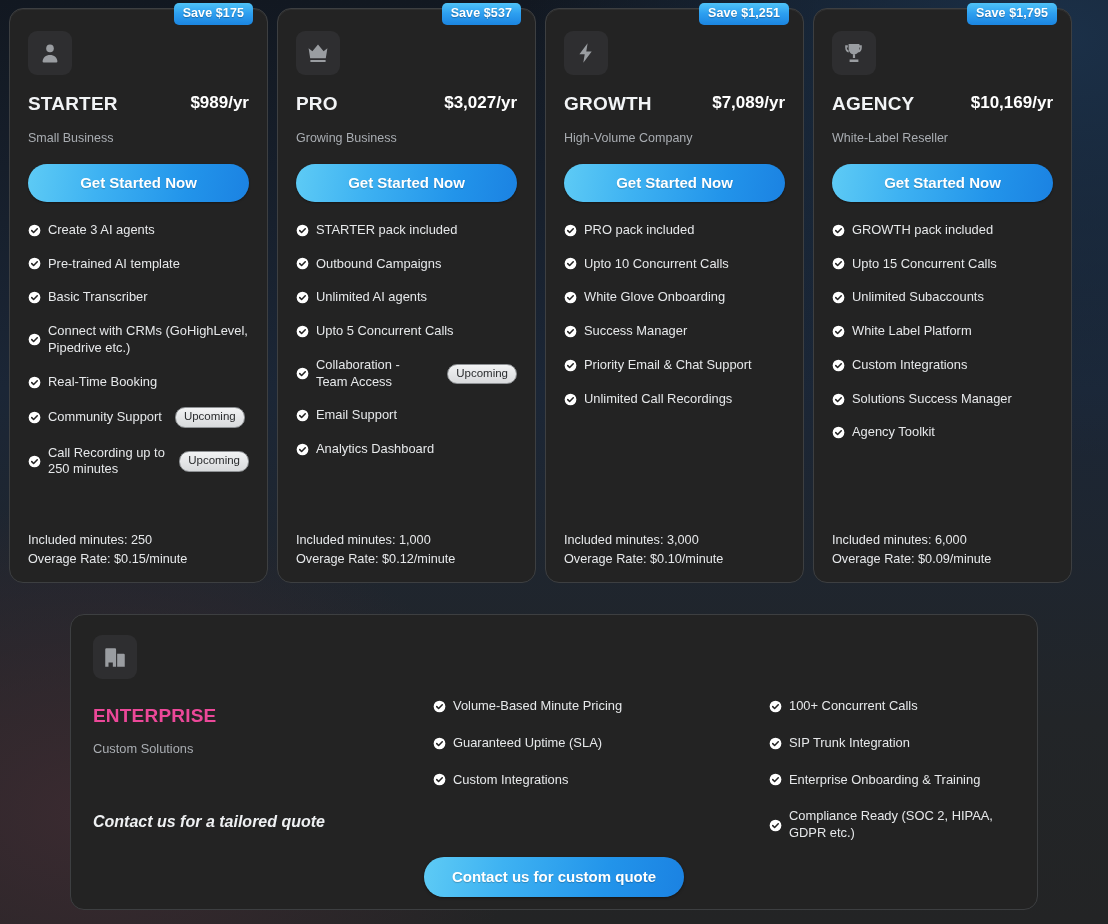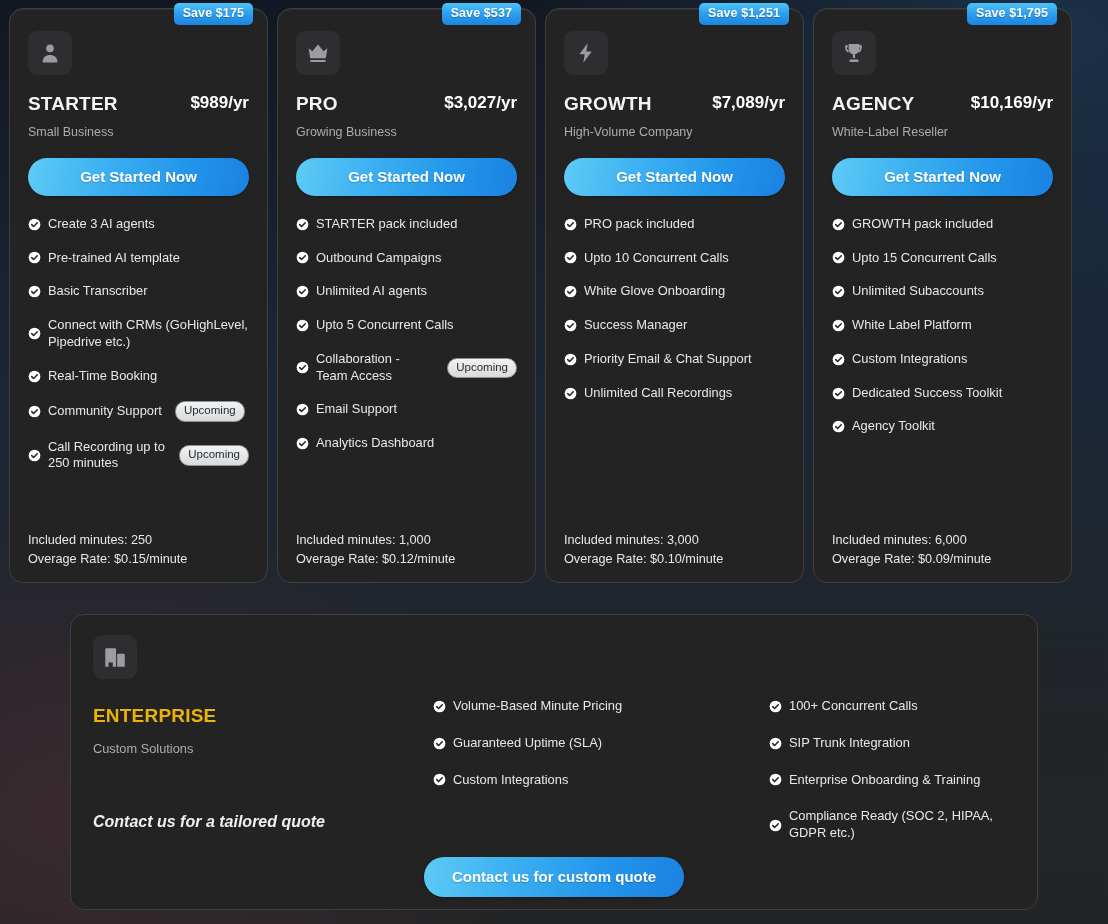--- a/index.html
+++ b/index.html
@@ -83,21 +83,21 @@
   .plan-name {
     font-size: 19px;
     font-weight: bold;
     letter-spacing: 0.2px;
     line-height: 1.15;
     color: #f2f4f6;
   }
   .plan-sub {
     font-size: 12.5px;
     color: #a9adb2;
-    margin-top: 10px;
+    margin-top: 16px;
     line-height: 1.2;
     white-space: nowrap;
   }
   .plan-price {
     font-size: 17px;
     font-weight: bold;
     color: #ffffff;
     white-space: nowrap;
     padding-bottom: 1px;
   }
@@ -180,21 +180,21 @@
     background: #2e2e30;
     border-radius: 9px;
     display: flex; align-items: center; justify-content: center;
     margin-bottom: 26px;
   }
   .ent-icon svg { width: 26px; height: 26px; display: block; }
   .ent-name {
     font-size: 19px;
     font-weight: bold;
     letter-spacing: 0.2px;
-    color: #eab308;
+    color: #ec4899;
   }
   .ent-sub {
     font-size: 12.8px;
     color: #a9adb2;
     margin-top: 14px;
   }
   .ent-quote {
     margin-top: 57px;
     font-size: 16px;
     font-weight: bold;
@@ -498,21 +498,21 @@
               <circle cx="8" cy="8" r="7.2" fill="#ffffff"></circle>
               <path d="M4.6 8.2l2.3 2.3 4.5-4.6" fill="none" stroke="#232323" stroke-width="1.9" stroke-linecap="round" stroke-linejoin="round"></path>
             </svg>
             <span class="ftext">Custom Integrations</span>
           </li>
           <li class="feature">
             <svg class="check" viewBox="0 0 16 16" aria-hidden="true">
               <circle cx="8" cy="8" r="7.2" fill="#ffffff"></circle>
               <path d="M4.6 8.2l2.3 2.3 4.5-4.6" fill="none" stroke="#232323" stroke-width="1.9" stroke-linecap="round" stroke-linejoin="round"></path>
             </svg>
-            <span class="ftext">Dedicated Success Toolkit</span>
+            <span class="ftext">Solutions Success Manager</span>
           </li>
           <li class="feature">
             <svg class="check" viewBox="0 0 16 16" aria-hidden="true">
               <circle cx="8" cy="8" r="7.2" fill="#ffffff"></circle>
               <path d="M4.6 8.2l2.3 2.3 4.5-4.6" fill="none" stroke="#232323" stroke-width="1.9" stroke-linecap="round" stroke-linejoin="round"></path>
             </svg>
             <span class="ftext">Agency Toolkit</span>
           </li>
         </ul>
         <div class="minutes">

